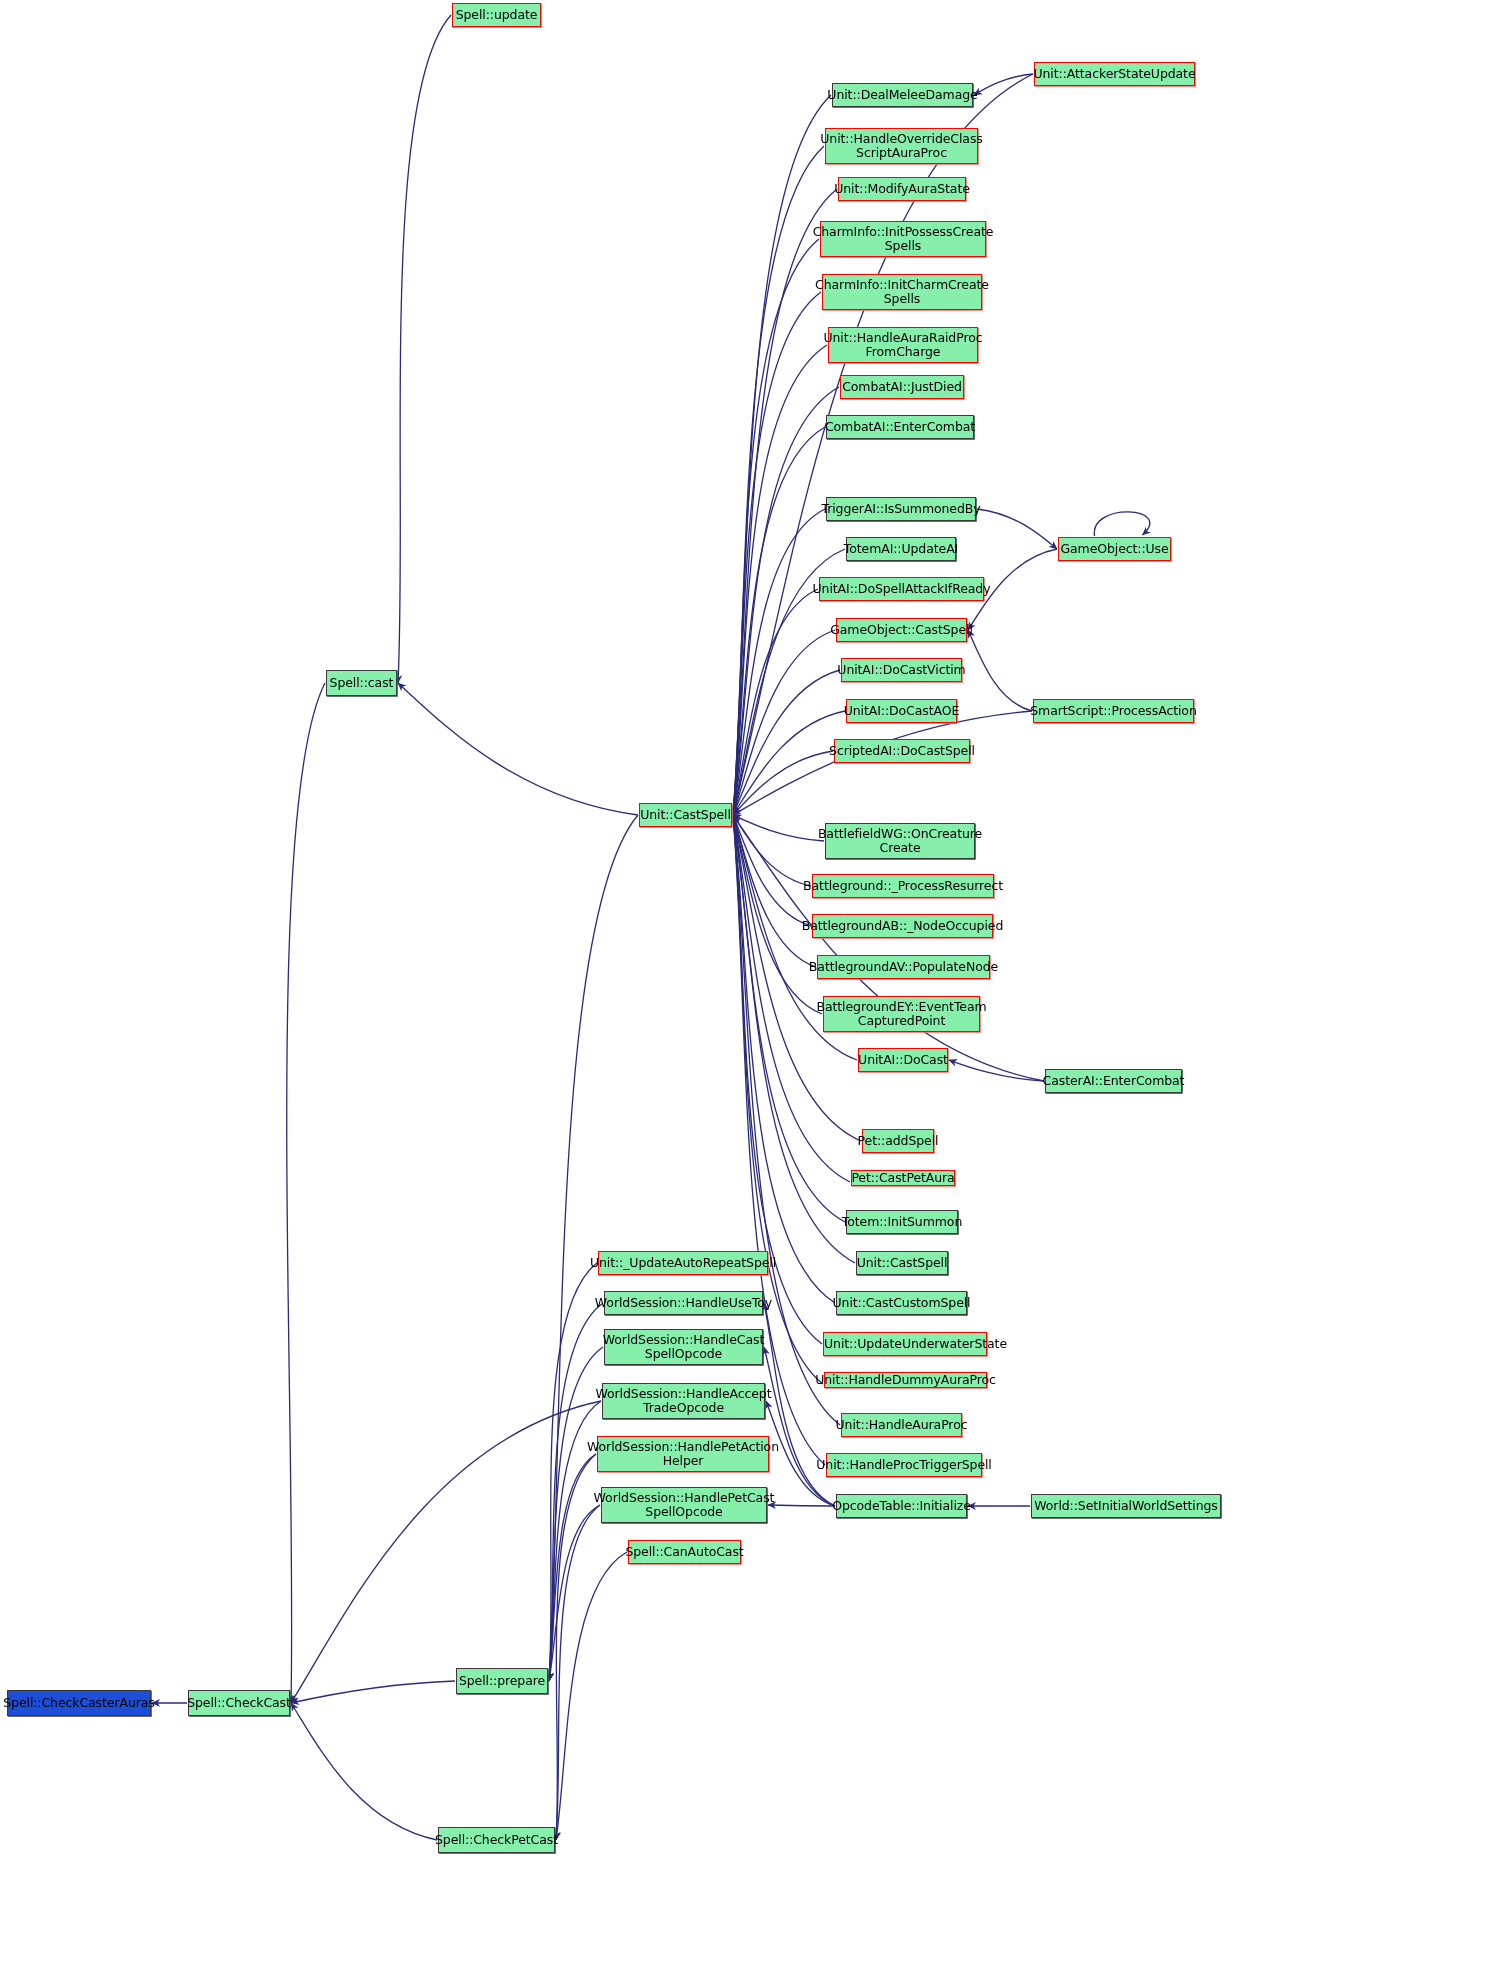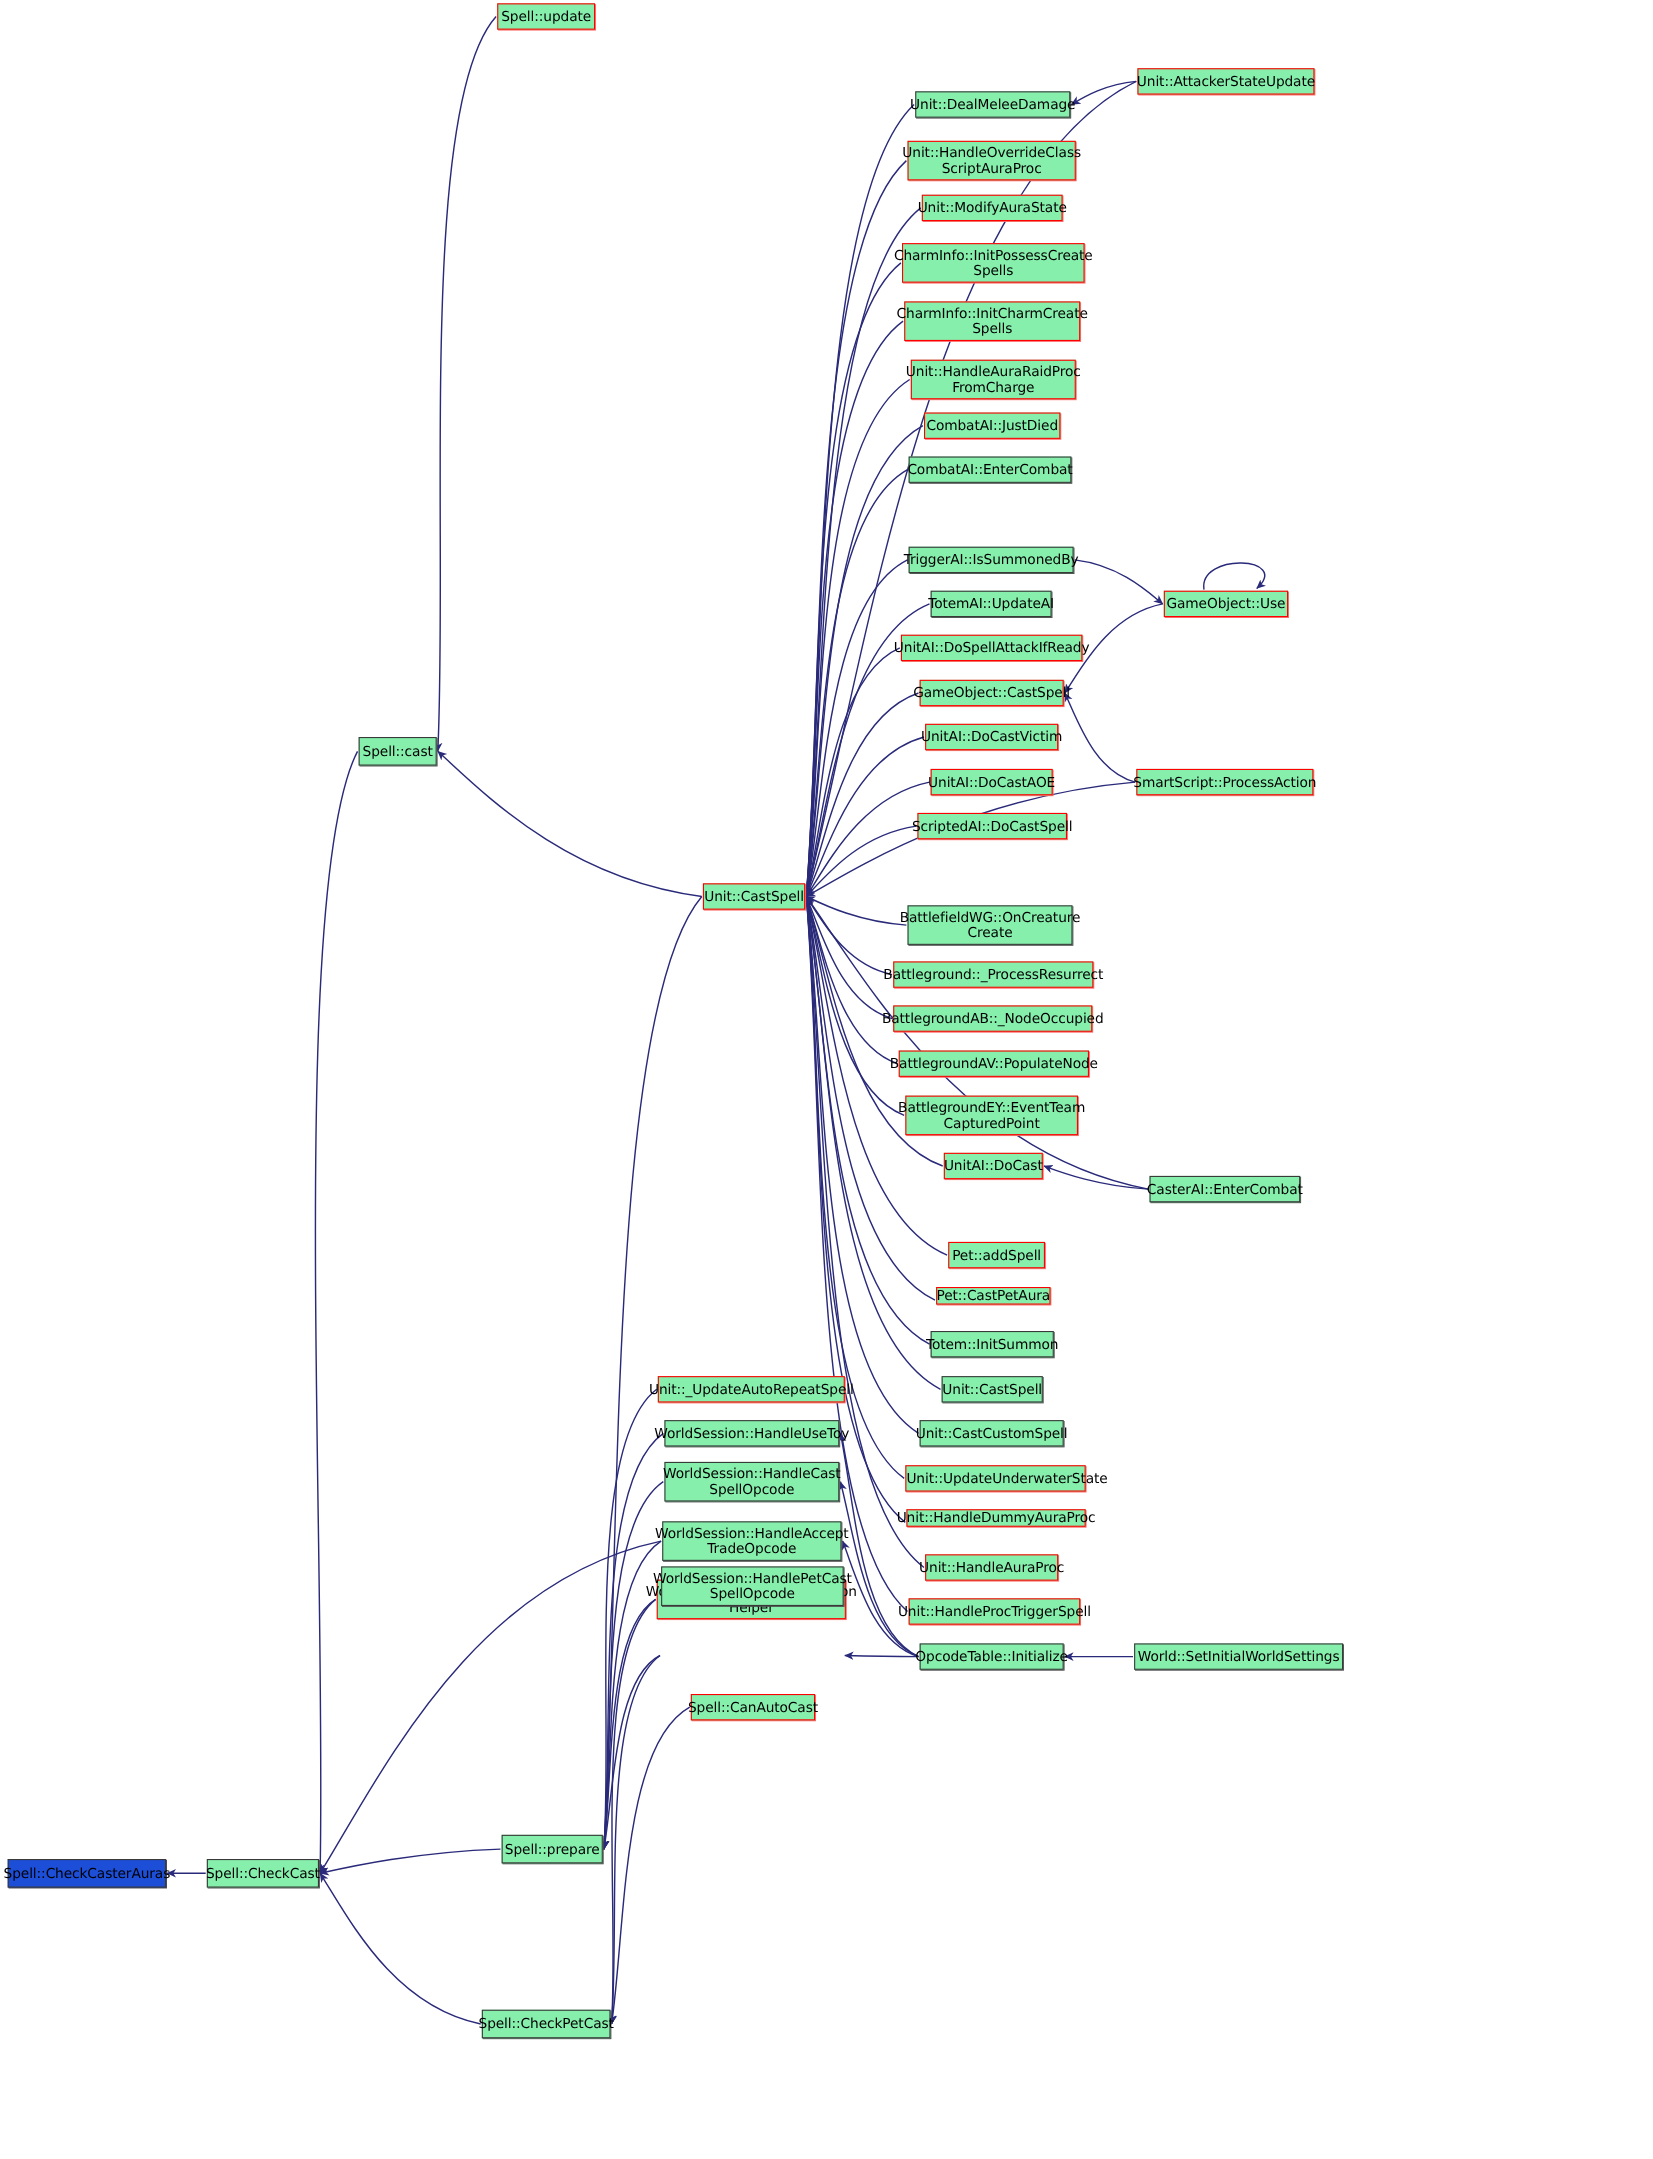--- a/index.html
+++ b/index.html
@@ -133,39 +133,39 @@
       <div class="node red" style="left: 846px; top: 699px; width: 111px; height: 24px;">UnitAI::DoCastAOE</div>
       <div class="node red" style="left: 834px; top: 739px; width: 136px; height: 24px;">ScriptedAI::DoCastSpell</div>
       <div class="node black" style="left: 825px; top: 823px; width: 150px; height: 36px;">BattlefieldWG::OnCreature
 Create</div>
       <div class="node red" style="left: 812px; top: 874px; width: 182px; height: 24px;">Battleground::_ProcessResurrect</div>
       <div class="node red" style="left: 812px; top: 914px; width: 181px; height: 24px;">BattlegroundAB::_NodeOccupied</div>
       <div class="node red" style="left: 817px; top: 955px; width: 173px; height: 24px;">BattlegroundAV::PopulateNode</div>
       <div class="node red" style="left: 823px; top: 996px; width: 157px; height: 36px;">BattlegroundEY::EventTeam
 CapturedPoint</div>
       <div class="node red" style="left: 858px; top: 1048px; width: 90px; height: 24px;">UnitAI::DoCast</div>
-      <div class="node red" style="left: 862px; top: 1129px; width: 88px; height: 24px;">Pet::addSpell</div>
+      <div class="node red" style="left: 862px; top: 1129px; width: 72px; height: 24px;">Pet::addSpell</div>
       <div class="node red" style="left: 851px; top: 1170px; width: 104px; height: 16px;">Pet::CastPetAura</div>
       <div class="node black" style="left: 846px; top: 1210px; width: 112px; height: 24px;">Totem::InitSummon</div>
       <div class="node black" style="left: 856px; top: 1251px; width: 92px; height: 24px;">Unit::CastSpell</div>
       <div class="node black" style="left: 836px; top: 1291px; width: 131px; height: 24px;">Unit::CastCustomSpell</div>
       <div class="node red" style="left: 823px; top: 1332px; width: 164px; height: 24px; padding-left: 24px;">Unit::UpdateUnderwaterState</div>
       <div class="node red" style="left: 824px; top: 1372px; width: 163px; height: 16px;">Unit::HandleDummyAuraProc</div>
       <div class="node red" style="left: 841px; top: 1413px; width: 121px; height: 24px;">Unit::HandleAuraProc</div>
       <div class="node red" style="left: 826px; top: 1453px; width: 156px; height: 24px;">Unit::HandleProcTriggerSpell</div>
       <div class="node black" style="left: 836px; top: 1494px; width: 131px; height: 24px;">OpcodeTable::Initialize</div>
       <div class="node red" style="left: 598px; top: 1251px; width: 170px; height: 24px;">Unit::_UpdateAutoRepeatSpell</div>
       <div class="node black" style="left: 604px; top: 1291px; width: 159px; height: 24px;">WorldSession::HandleUseToy</div>
       <div class="node black" style="left: 604px; top: 1329px; width: 159px; height: 36px;">WorldSession::HandleCast
 SpellOpcode</div>
       <div class="node black" style="left: 602px; top: 1383px; width: 163px; height: 36px;">WorldSession::HandleAccept
 TradeOpcode</div>
       <div class="node red" style="left: 597px; top: 1436px; width: 172px; height: 36px;">WorldSession::HandlePetAction
 Helper</div>
-      <div class="node black" style="left: 601px; top: 1424px; width: 166px; height: 36px;">WorldSession::HandlePetCast
+      <div class="node black" style="left: 601px; top: 1487px; width: 166px; height: 36px;">WorldSession::HandlePetCast
 SpellOpcode</div>
       <div class="node red" style="left: 628px; top: 1540px; width: 113px; height: 24px;">Spell::CanAutoCast</div>
       <div class="node red" style="left: 1034px; top: 62px; width: 161px; height: 24px;">Unit::AttackerStateUpdate</div>
       <div class="node red" style="left: 1058px; top: 537px; width: 113px; height: 24px;">GameObject::Use</div>
       <div class="node red" style="left: 1033px; top: 699px; width: 161px; height: 24px;">SmartScript::ProcessAction</div>
       <div class="node black" style="left: 1045px; top: 1069px; width: 137px; height: 24px;">CasterAI::EnterCombat</div>
       <div class="node black" style="left: 1031px; top: 1494px; width: 190px; height: 24px;">World::SetInitialWorldSettings</div>
     </div>
 </div>
 

